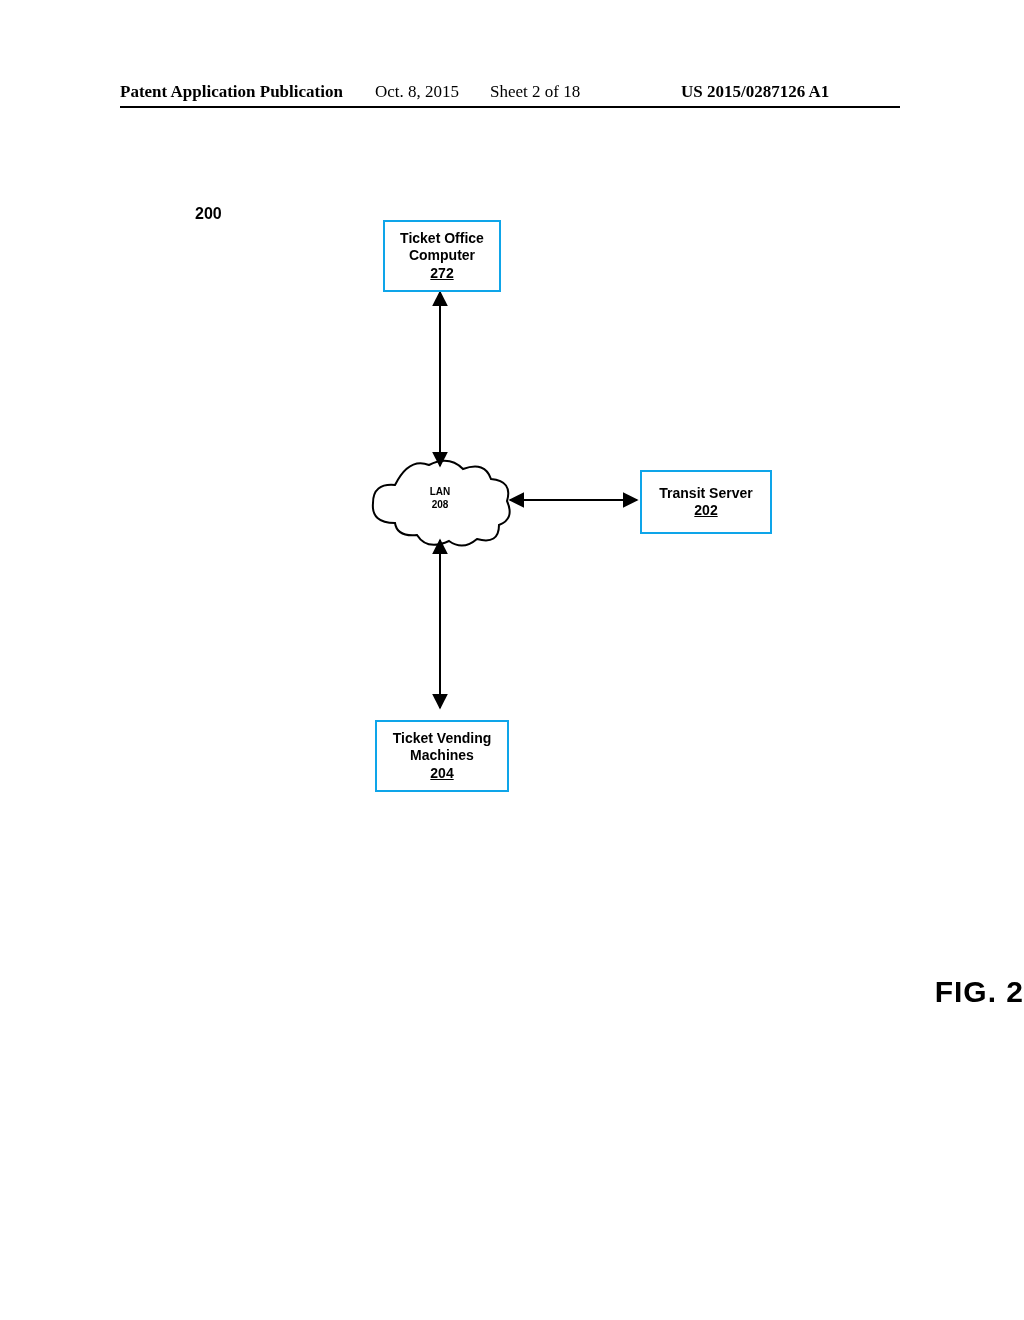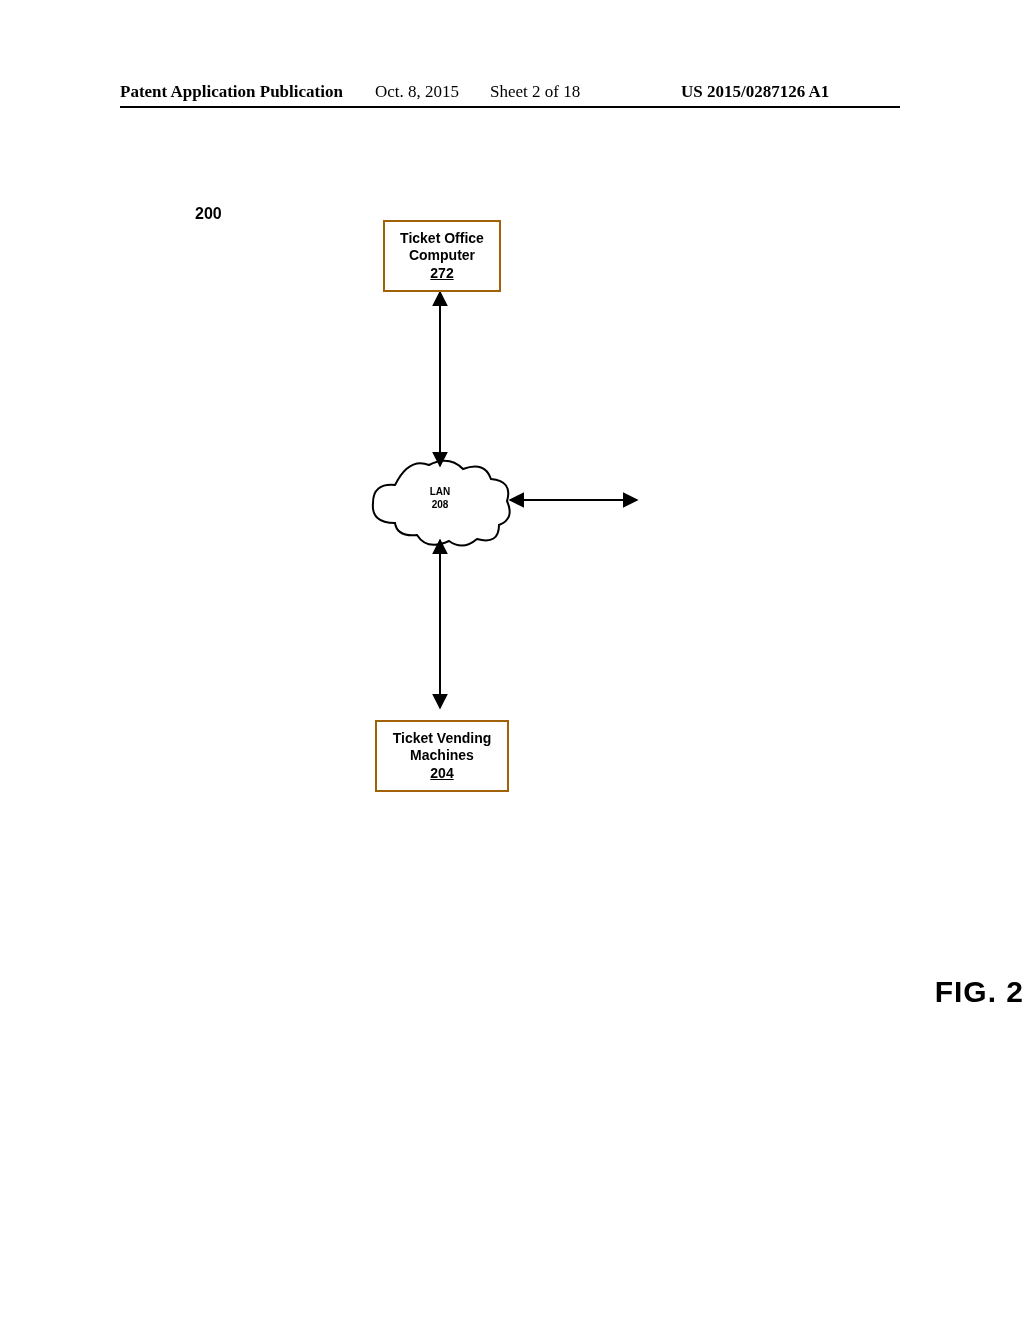--- a/index.html
+++ b/index.html
@@ -70,21 +70,21 @@
   }
 
   svg.diagram {
     position: absolute;
     left: 0;
     top: 0;
   }
 
   .box {
     position: absolute;
-    border: 2px solid #a16207;
+    border: 2px solid #0ea5e9;
     text-align: center;
     font-family: Arial, Helvetica, sans-serif;
     font-weight: bold;
     font-size: 14px;
     display: flex;
     flex-direction: column;
     align-items: center;
     justify-content: center;
     background: #fff;
     line-height: 1.25;
@@ -152,20 +152,24 @@
   <div class="box" style="left:383px; top:220px; width:114px; height:68px;">
     <span>Ticket Office Computer</span>
     <span class="ref">272</span>
   </div>
 
   <div class="cloud-label" style="left:400px; top:486px;">
     <span>LAN</span>
     <span class="ref">208</span>
   </div>
 
+  <div class="box" style="left:640px; top:470px; width:128px; height:60px;">
+    <span>Transit Server</span>
+    <span class="ref">202</span>
+  </div>
 
   <div class="box" style="left:375px; top:712px; width:130px; height:68px;margin-top:8px;">
     <span>Ticket Vending Machines</span>
     <span class="ref">204</span>
   </div>
 
   <div class="figcap">FIG. 2</div>
 
 </div>
 

